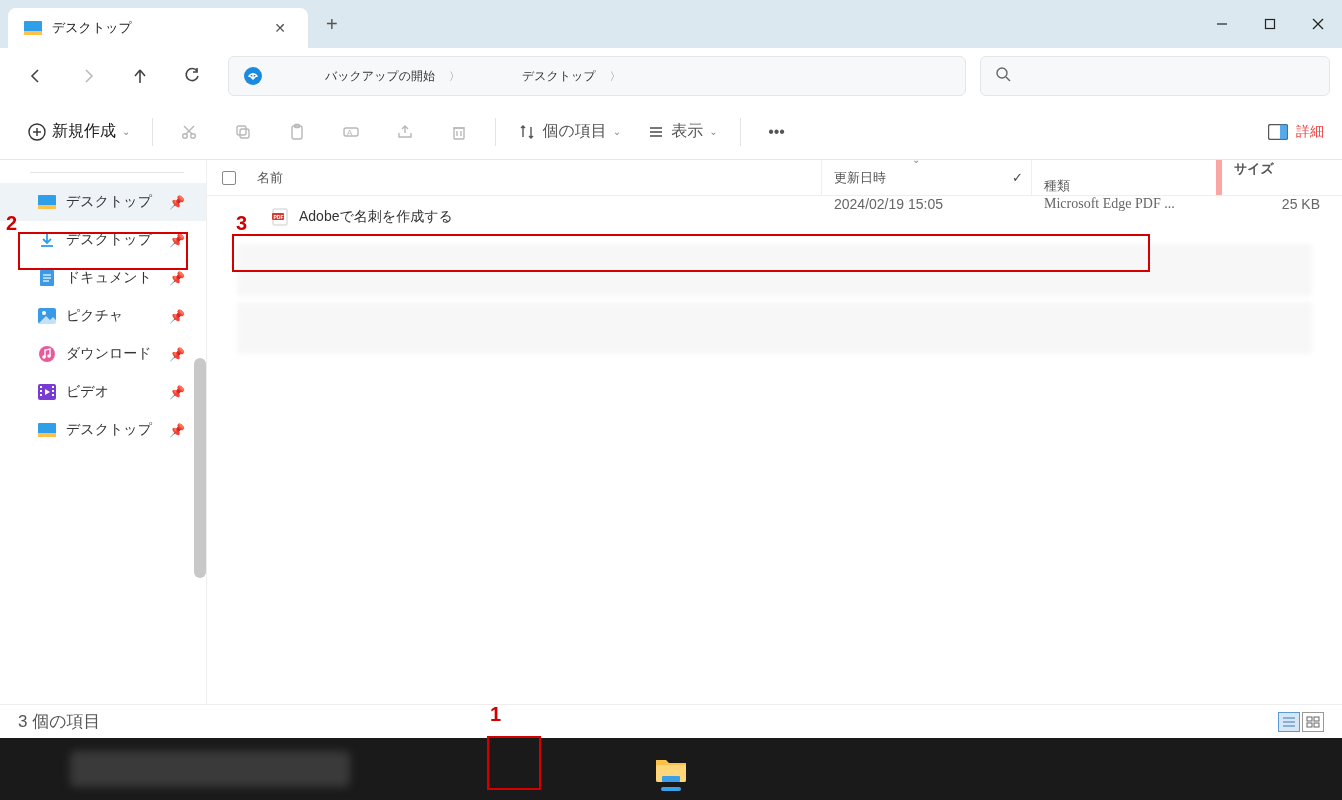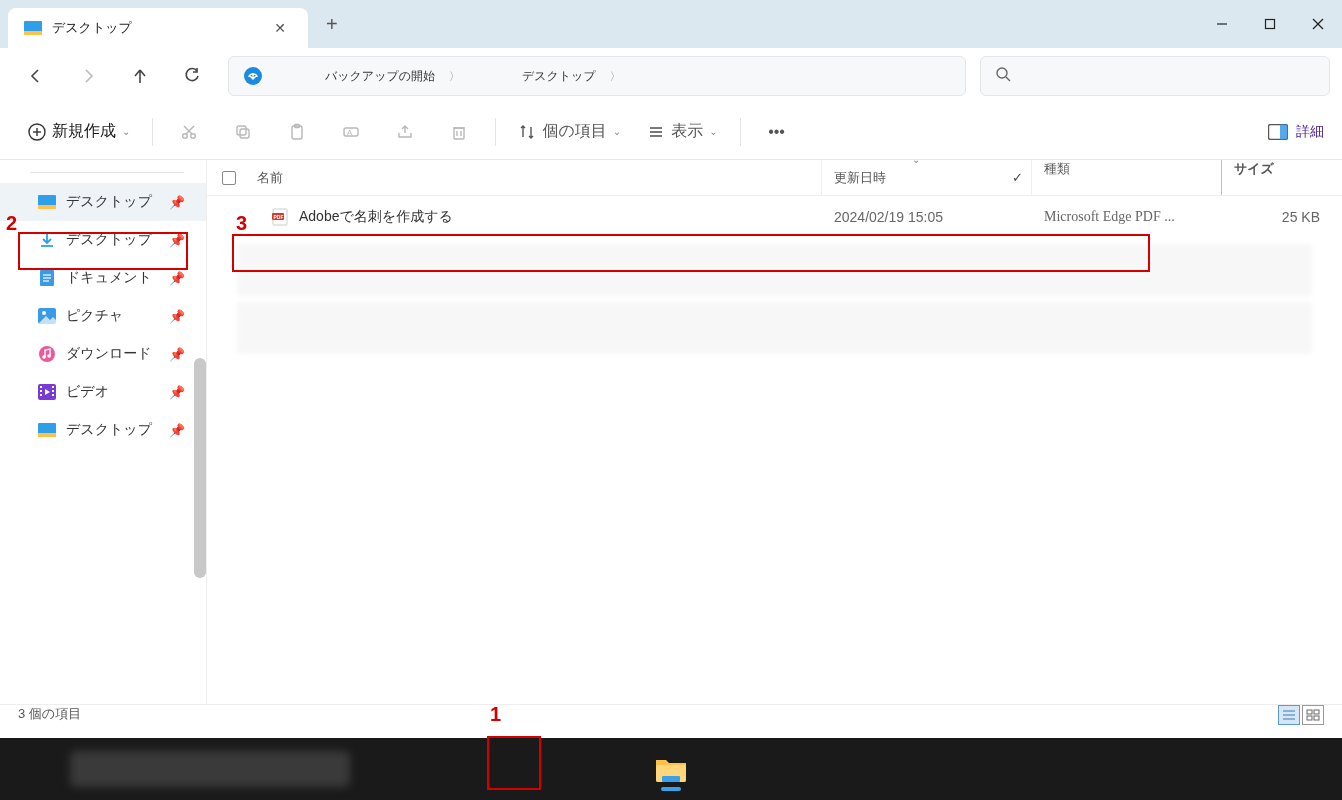--- a/index.html
+++ b/index.html
@@ -26,51 +26,51 @@
   .search-icon { color: #666; }
 
   .toolbar { display: flex; align-items: center; height: 56px; padding: 0 18px; gap: 6px; border-bottom: 1px solid #e8e8e8; background: #fff; }
   .tool-btn { display: flex; align-items: center; gap: 6px; padding: 6px 10px; color: #4a6; border-radius: 4px; cursor: pointer; color: #555; }
   .tool-btn.primary { color: #1a1a1a; }
   .tool-btn .chev { font-size: 10px; color: #888; }
   .tool-sep { width: 1px; height: 28px; background: #e4e4e4; margin: 0 6px; }
   .tool-icon-btn { width: 48px; height: 40px; display: flex; align-items: center; justify-content: center; color: #3a86c8; cursor: pointer; }
   .tool-icon-btn.muted { color: #b8b8b8; }
   .spacer { flex: 1; }
-  .detail-toggle { display: flex; align-items: center; gap: 8px; color: #4c1d95; font-size: 14px; cursor: pointer; }
+  .detail-toggle { display: flex; align-items: center; gap: 8px; color: #ef4444; font-size: 14px; cursor: pointer; }
 
   .body-area { display: flex; height: 594px; }
   .sidebar { width: 206px; padding-top: 6px; position: relative; }
   .side-sep { margin: 6px 22px 10px 30px; height: 1px; background: #e4e4e4; }
   .side-item { display: flex; align-items: center; gap: 10px; padding: 10px 10px 10px 38px; font-size: 14px; color: #333; cursor: pointer; position: relative; }
   .side-item .pin { margin-left: auto; color: #bcbcbc; font-size: 13px; margin-right: 10px; }
   .side-item.selected { background: #eef3f7; }
   .side-icon { width: 18px; height: 18px; display: flex; align-items: center; justify-content: center; }
   .side-scroll { position: absolute; right: 0; top: 198px; width: 12px; height: 220px; background: #c8c8c8; border-radius: 6px; }
 
   .content { flex: 1; border-left: 1px solid #eee; position: relative; }
   .col-header { display: flex; align-items: center; height: 36px; border-bottom: 1px solid #eee; font-size: 13px; color: #555; }
   .col-chk { width: 44px; display: flex; align-items: center; justify-content: center; }
   .col-chk .box { width: 14px; height: 14px; border: 1px solid #888; border-radius: 2px; }
   .col-name { flex: 1; padding-left: 6px; border-right: 1px solid #eee; height: 100%; display: flex; align-items: center; }
   .col-date { width: 210px; padding-left: 12px; border-right: 1px solid #eee; height: 100%; display: flex; align-items: center; position: relative; }
-  .col-type { width: 190px; padding-left: 12px; border-right: 1px solid #fca5a5; height: 100%; display: flex; align-items: flex-start; }
+  .col-type { width: 190px; padding-left: 12px; border-right: 6px solid #fca5a5; height: 100%; display: flex; align-items: flex-end; }
   .col-size { width: 120px; padding-left: 12px; height: 100%; display: flex; align-items: flex-start; font-weight: bold; }
   .col-date .drop { position: absolute; top: -6px; left: 90px; font-size: 10px; color: #888; }
   .col-date .check { position: absolute; right: 8px; font-size: 13px; color: #444; }
 
-  .file-row { display: flex; align-items: center; height: 42px; font-size: 14px; color: #333; }
+  .file-row { display: flex; height: 42px; font-size: 14px; color: #333; }
   .file-row .fname { flex: 1; display: flex; align-items: center; gap: 10px; padding-left: 20px; }
   .file-row .fdate { width: 210px; padding-left: 12px; color: #666; }
   .file-row .ftype { width: 190px; padding-left: 12px; color: #666; white-space: nowrap; overflow: hidden; text-overflow: ellipsis; font-family: Liberation Serif, serif; }
   .file-row .fsize { width: 120px; text-align: right; padding-right: 22px; color: #666; }
   .pdf-icon { width: 18px; height: 18px; }
   .blur-row { height: 52px; margin: 6px 30px; background: #f7f7f7; border-radius: 4px; filter: blur(2px); }
 
-  .statusbar { position: absolute; left: 0; bottom: 62px; right: 0; height: 34px; display: flex; align-items: flex-start; padding: 0 18px; font-size: 13px; color: #555; border-top: 1px solid #eee; background: #fff; }
+  .statusbar { position: absolute; left: 0; bottom: 62px; right: 0; height: 34px; display: flex; align-items: center; padding: 0 18px; font-size: 17px; color: #555; border-top: 1px solid #eee; background: #fff; }
   .view-toggle { margin-left: auto; display: flex; gap: 2px; }
   .view-toggle .vbtn { width: 22px; height: 20px; border: 1px solid #999; display: flex; align-items: center; justify-content: center; }
   .view-toggle .vbtn.active { background: #d6e6f5; border-color: #5a9bd5; }
 
   .taskbar { position: absolute; left: 0; right: 0; bottom: 0; height: 62px; background: #1a1a1a; display: flex; align-items: center; justify-content: center; }
   .taskbar-blur { position: absolute; left: 70px; width: 280px; height: 36px; background: #3a3a3a; border-radius: 6px; filter: blur(4px); }
   .task-icon { position: relative; width: 48px; height: 48px; display: flex; align-items: center; justify-content: center; }
   .task-icon .underline { position: absolute; bottom: 2px; width: 20px; height: 4px; background: #3aa0e8; border-radius: 2px; }
 
   .anno { position: absolute; color: #d40000; font-weight: bold; font-size: 20px; pointer-events: none; z-index: 50; }

